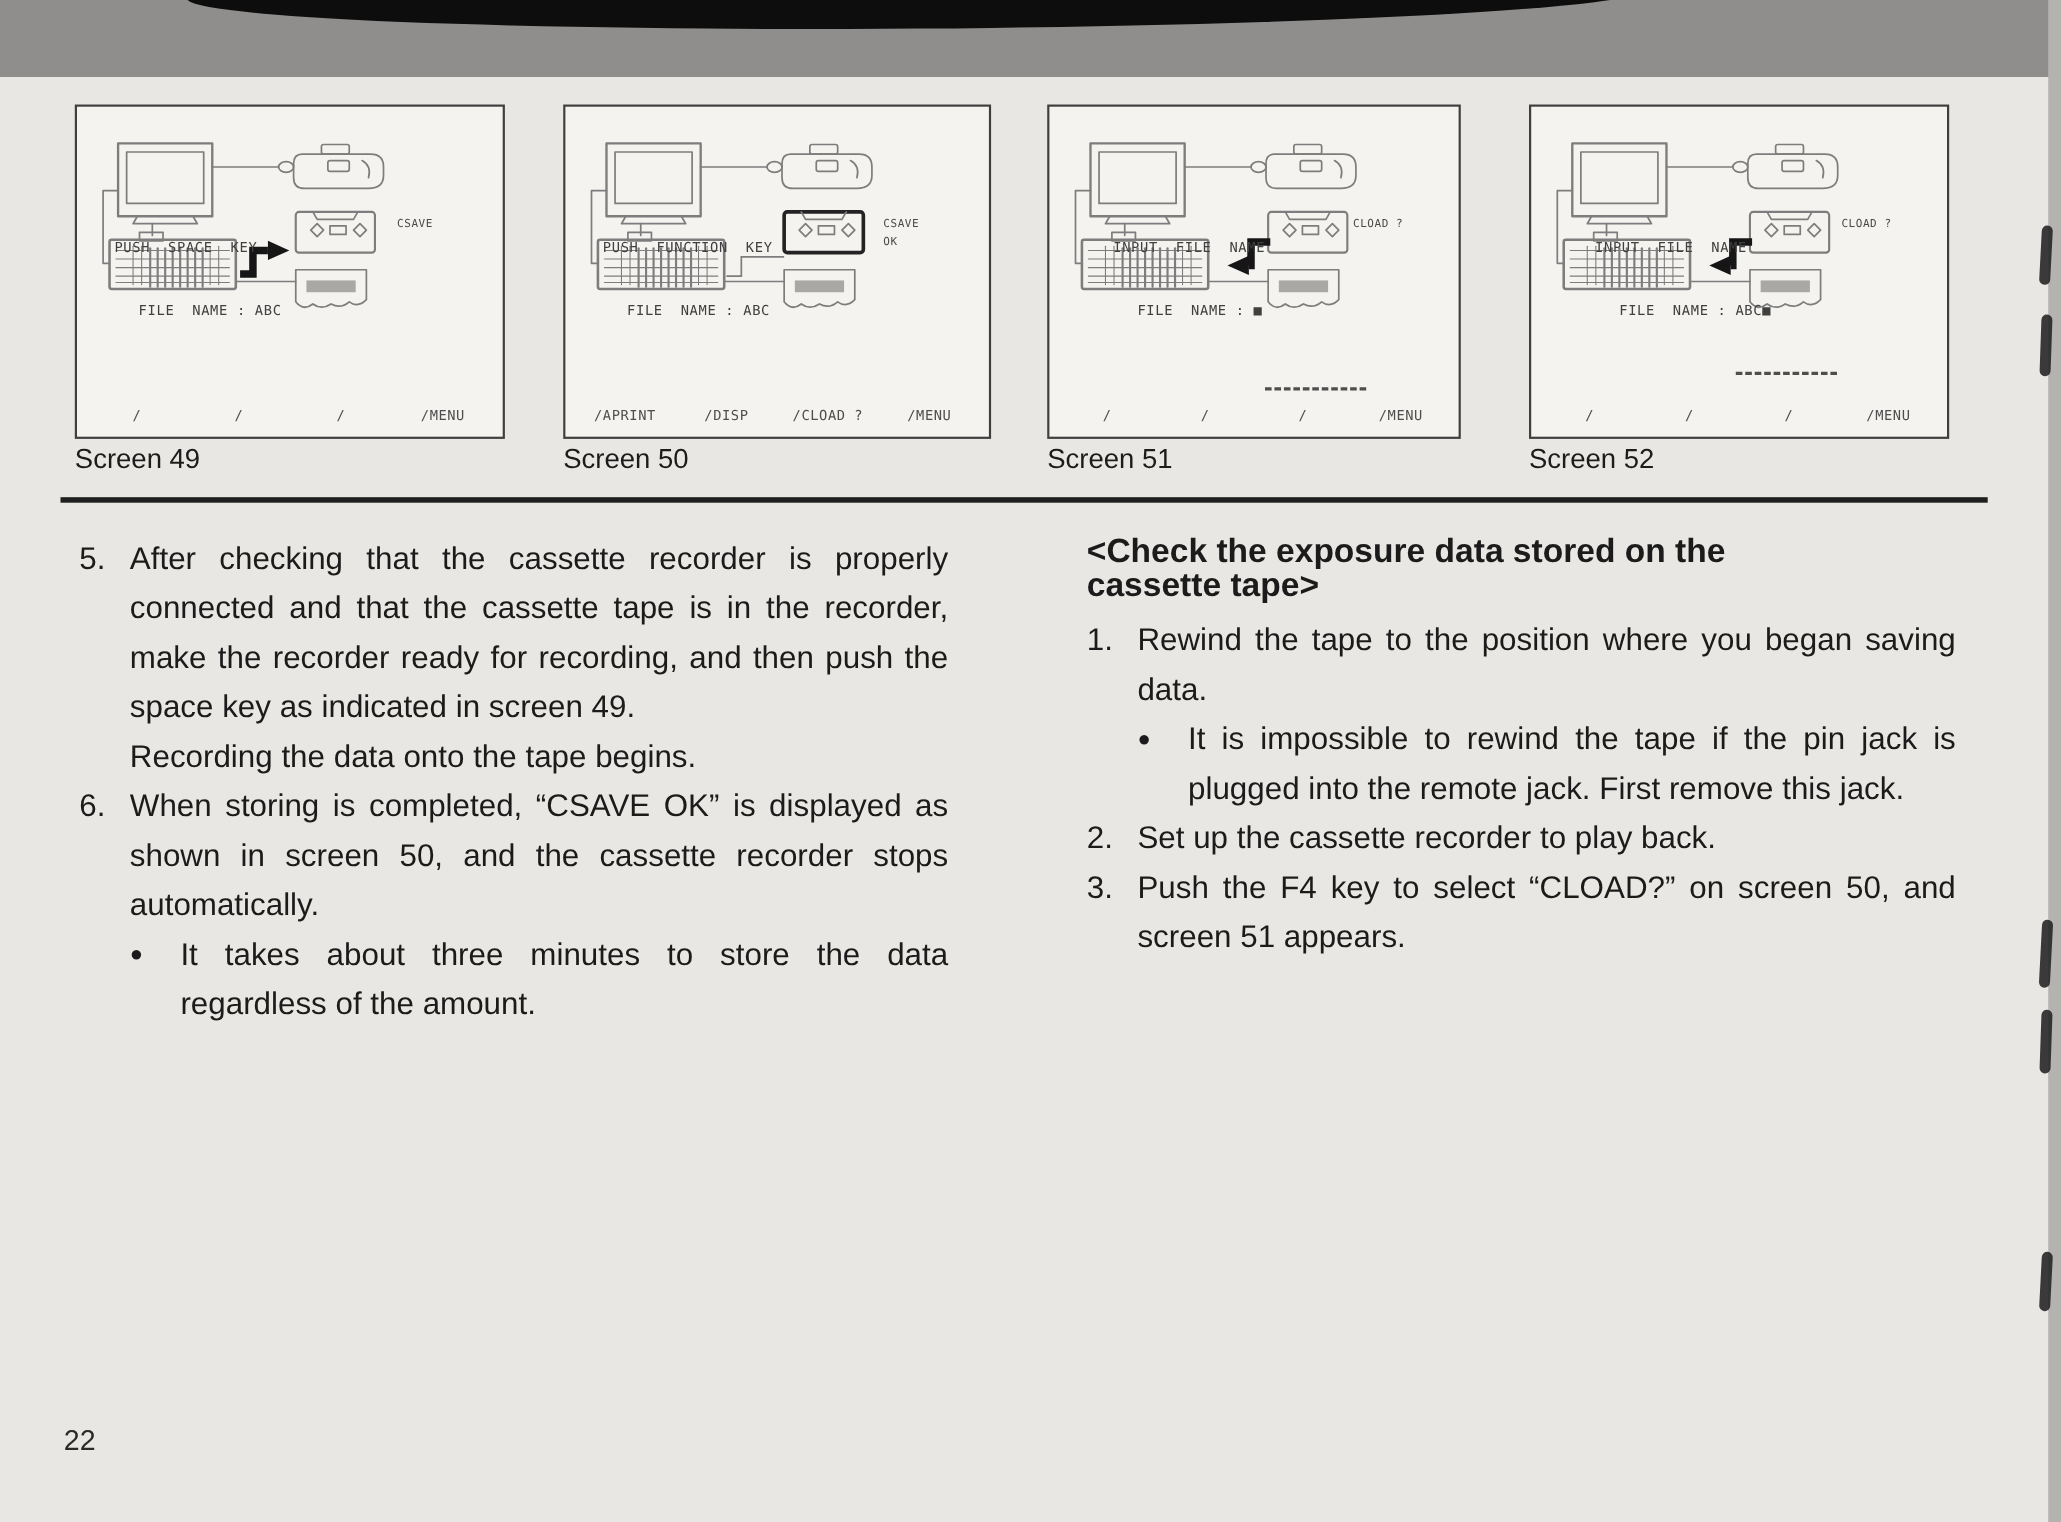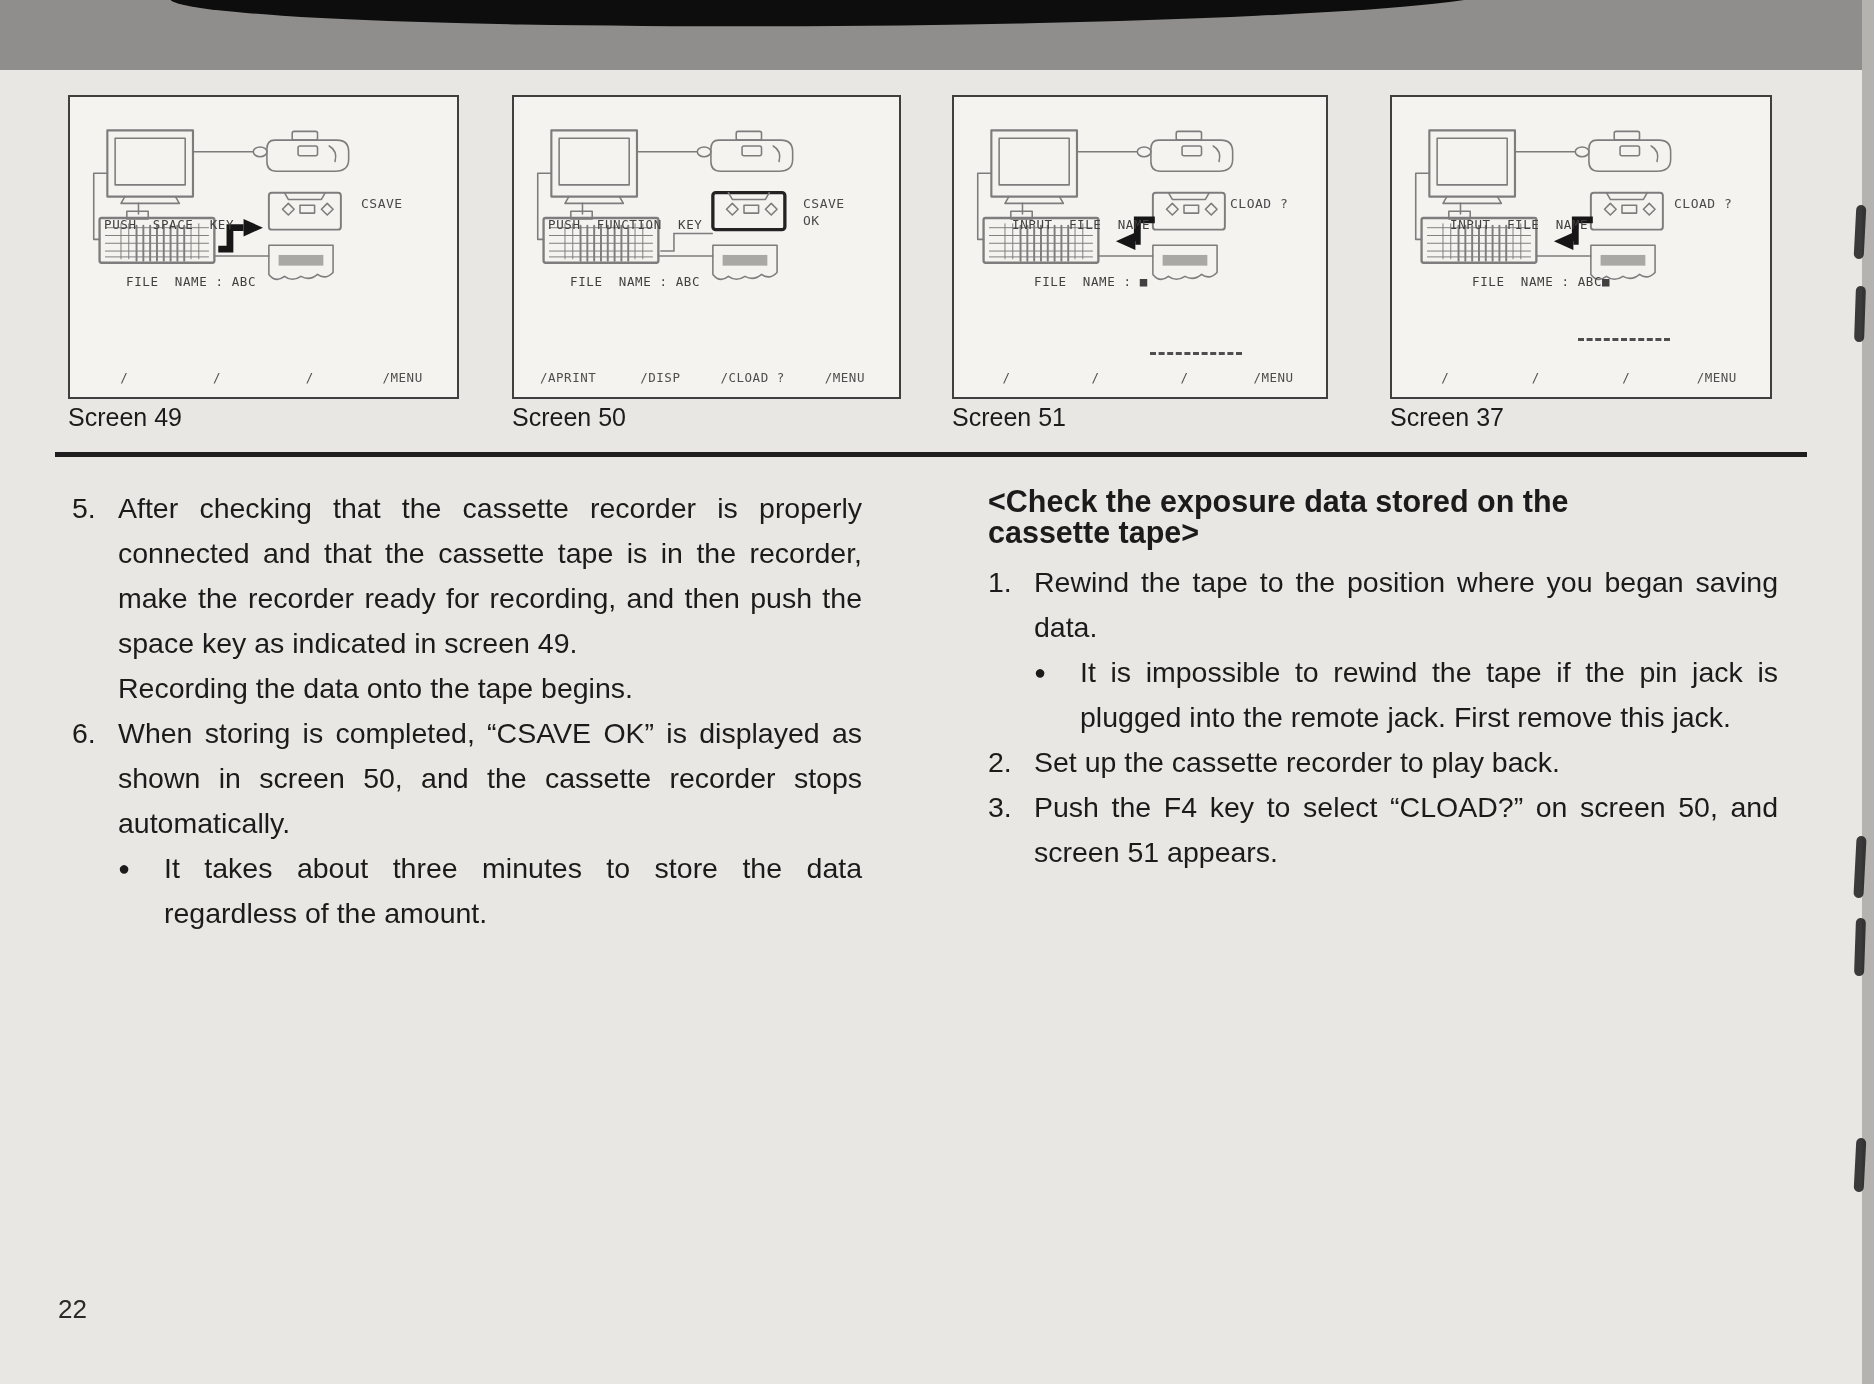--- a/index.html
+++ b/index.html
@@ -21,21 +21,21 @@
 
   
   .screen{position:absolute;top:95px;height:300px;background:#f4f3f0;border:2px solid #3f3f3f;}
   .screen--49{left:68px;width:387px;}
   .screen--50{left:512px;width:385px;}
   .screen--51{left:952px;width:372px;}
   .screen--52{left:1390px;width:378px;}
   .diagram{position:absolute;left:12px;top:12px;width:292px;height:180px;}
   .diagram svg{width:100%;height:100%;}
   .status{position:absolute;right:8px;top:98px;width:88px;
-          font-family:"DejaVu Sans Mono",monospace;font-size:13px;color:#4a4a4a;
+          font-family:"DejaVu Sans Mono",monospace;font-size:10px;color:#4a4a4a;
           line-height:17px;letter-spacing:.5px;white-space:pre;}
   .prompt{position:absolute;left:34px;bottom:68px;font-family:"DejaVu Sans Mono",monospace;
           font-size:12.5px;color:#404040;line-height:19px;letter-spacing:.6px;white-space:pre;}
   .prompt .l2{margin-left:22px;}
   .screen--51 .prompt,.screen--52 .prompt{left:58px;}
   .menu{position:absolute;left:8px;right:8px;bottom:12px;display:flex;
         font-family:"DejaVu Sans Mono",monospace;font-size:12.5px;color:#4e4e4e;letter-spacing:.5px;}
   .menu span{flex:1;text-align:center;white-space:pre;}
   .dashes{position:absolute;border-top:3px dashed #4e4e4e;width:92px;display:none;}
   .screen--51 .dashes{display:block;left:196px;bottom:42px;}
@@ -420,21 +420,21 @@
       <span>/</span>
       <span>/</span>
       <span>/</span>
       <span>/MENU</span>
     </div>
   </div>
 
   <div class="caption cap49">Screen 49</div>
   <div class="caption cap50">Screen 50</div>
   <div class="caption cap51">Screen 51</div>
-  <div class="caption cap52">Screen 37</div>
+  <div class="caption cap52">Screen 52</div>
 
   <div class="rule"></div>
 
   <div class="cols">
     <div class="col">
       <div class="li">
         <span class="num">5.</span>
         <span class="txt just">After checking that the cassette recorder is properly connected and that the cassette tape is in the recorder, make the recorder ready for recording, and then push the space key as indicated in screen 49.</span>
       </div>
       <div class="li">

